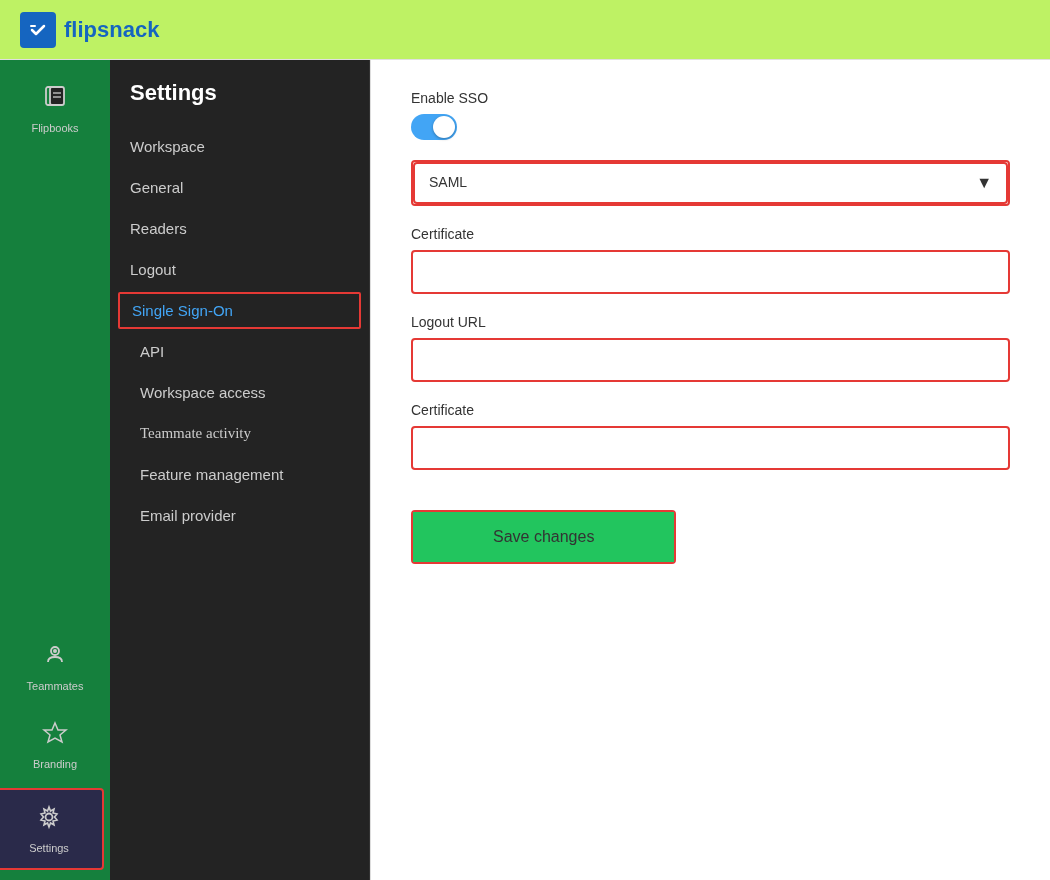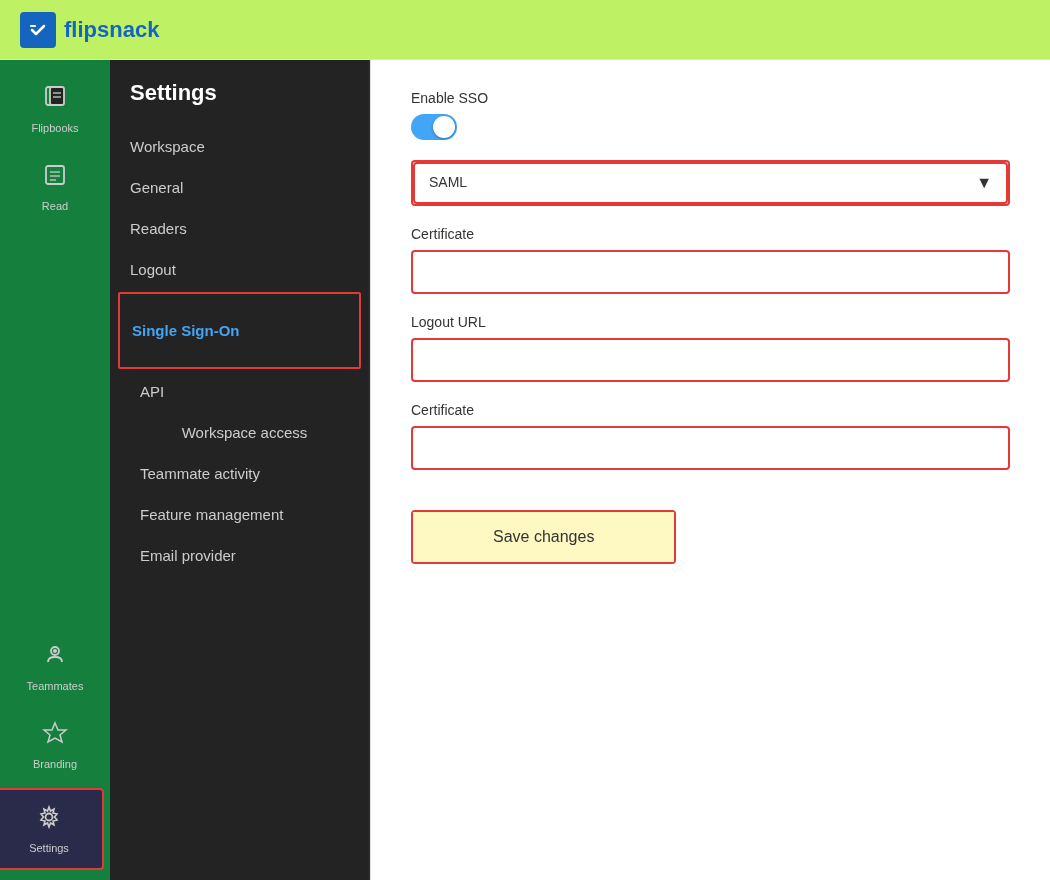--- a/index.html
+++ b/index.html
@@ -92,22 +92,21 @@
       color: #ccc;
       font-size: 15px;
       cursor: pointer;
       display: block;
     }
     .sidebar-menu-item.active {
       color: #42a5f5;
       border: 2px solid #e53935;
       margin: 2px 8px;
       border-radius: 2px;
-      padding: 28px 12px;
-      font-weight: bold;
+      padding: 8px 12px;
     }
 
     
     .content-area {
       flex: 1;
       background: #fff;
       padding: 30px 40px;
       overflow-y: auto;
     }
 
@@ -177,21 +176,21 @@
     .select-value { font-size: 14px; color: #333; }
     .select-arrow { font-size: 16px; color: #333; }
 
     .save-btn-wrapper {
       border: 2px solid #e53935;
       border-radius: 4px;
       display: inline-block;
       margin-top: 20px;
     }
     .save-btn {
-      background: #fef9c3;
+      background: #22c55e;
       border: none;
       padding: 16px 80px;
       font-size: 16px;
       color: #333;
       cursor: pointer;
       display: block;
     }
 
     
     .vert-divider {
@@ -223,31 +222,20 @@
       <span class="nav-item-icon">
         <svg width="26" height="26" viewBox="0 0 26 26" fill="none">
           <rect x="4" y="3" width="14" height="18" rx="2" stroke="#ccc" stroke-width="1.8" fill="none"></rect>
           <rect x="8" y="3" width="14" height="18" rx="2" stroke="#ccc" stroke-width="1.8" fill="#232323"></rect>
           <line x1="11" y1="9" x2="19" y2="9" stroke="#ccc" stroke-width="1.3"></line>
           <line x1="11" y1="13" x2="19" y2="13" stroke="#ccc" stroke-width="1.3"></line>
         </svg>
       </span>
       <span class="nav-item-label">Flipbooks</span>
     </div>
-    <div class="nav-item">
-      <span class="nav-item-icon">
-        <svg width="26" height="26" viewBox="0 0 26 26" fill="none">
-          <rect x="4" y="4" width="18" height="18" rx="2" stroke="#ccc" stroke-width="1.8" fill="none"></rect>
-          <line x1="8" y1="10" x2="18" y2="10" stroke="#ccc" stroke-width="1.3"></line>
-          <line x1="8" y1="14" x2="18" y2="14" stroke="#ccc" stroke-width="1.3"></line>
-          <line x1="8" y1="18" x2="14" y2="18" stroke="#ccc" stroke-width="1.3"></line>
-        </svg>
-      </span>
-      <span class="nav-item-label">Read</span>
-    </div>
     <div class="nav-spacer"></div>
     <div class="nav-item">
       <span class="nav-item-icon">
         <svg width="26" height="26" viewBox="0 0 26 26" fill="none">
           <circle cx="13" cy="9" r="4" stroke="#ccc" stroke-width="1.8" fill="none"></circle>
           <path d="M6 20 Q6 15 13 15 Q20 15 20 20" stroke="#ccc" stroke-width="1.8" fill="none"></path>
           <circle cx="13" cy="9" r="2" fill="#ccc"></circle>
         </svg>
       </span>
       <span class="nav-item-label">Teammates</span>
@@ -272,22 +260,22 @@
   </div>
 
   <div class="sidebar">
     <div class="sidebar-title">Settings</div>
     <div class="sidebar-menu-item">Workspace</div>
     <div class="sidebar-menu-item">General</div>
     <div class="sidebar-menu-item">Readers</div>
     <div class="sidebar-menu-item">Logout</div>
     <div class="sidebar-menu-item active">Single Sign-On</div>
     <div class="sidebar-menu-item" style="padding-left:30px;">API</div>
-    <div class="sidebar-menu-item" style="padding-left:30px;text-align:center;">Workspace access</div>
-    <div class="sidebar-menu-item" style="padding-left:30px;">Teammate activity</div>
+    <div class="sidebar-menu-item" style="padding-left:30px;">Workspace access</div>
+    <div class="sidebar-menu-item" style="padding-left:30px;font-family:Liberation Serif, serif;">Teammate activity</div>
     <div class="sidebar-menu-item" style="padding-left:30px;">Feature management</div>
     <div class="sidebar-menu-item" style="padding-left:30px;">Email provider</div>
   </div>
 
   <div class="vert-divider"></div>
 
   <div class="content-area">
 
     
     <div class="form-section">

